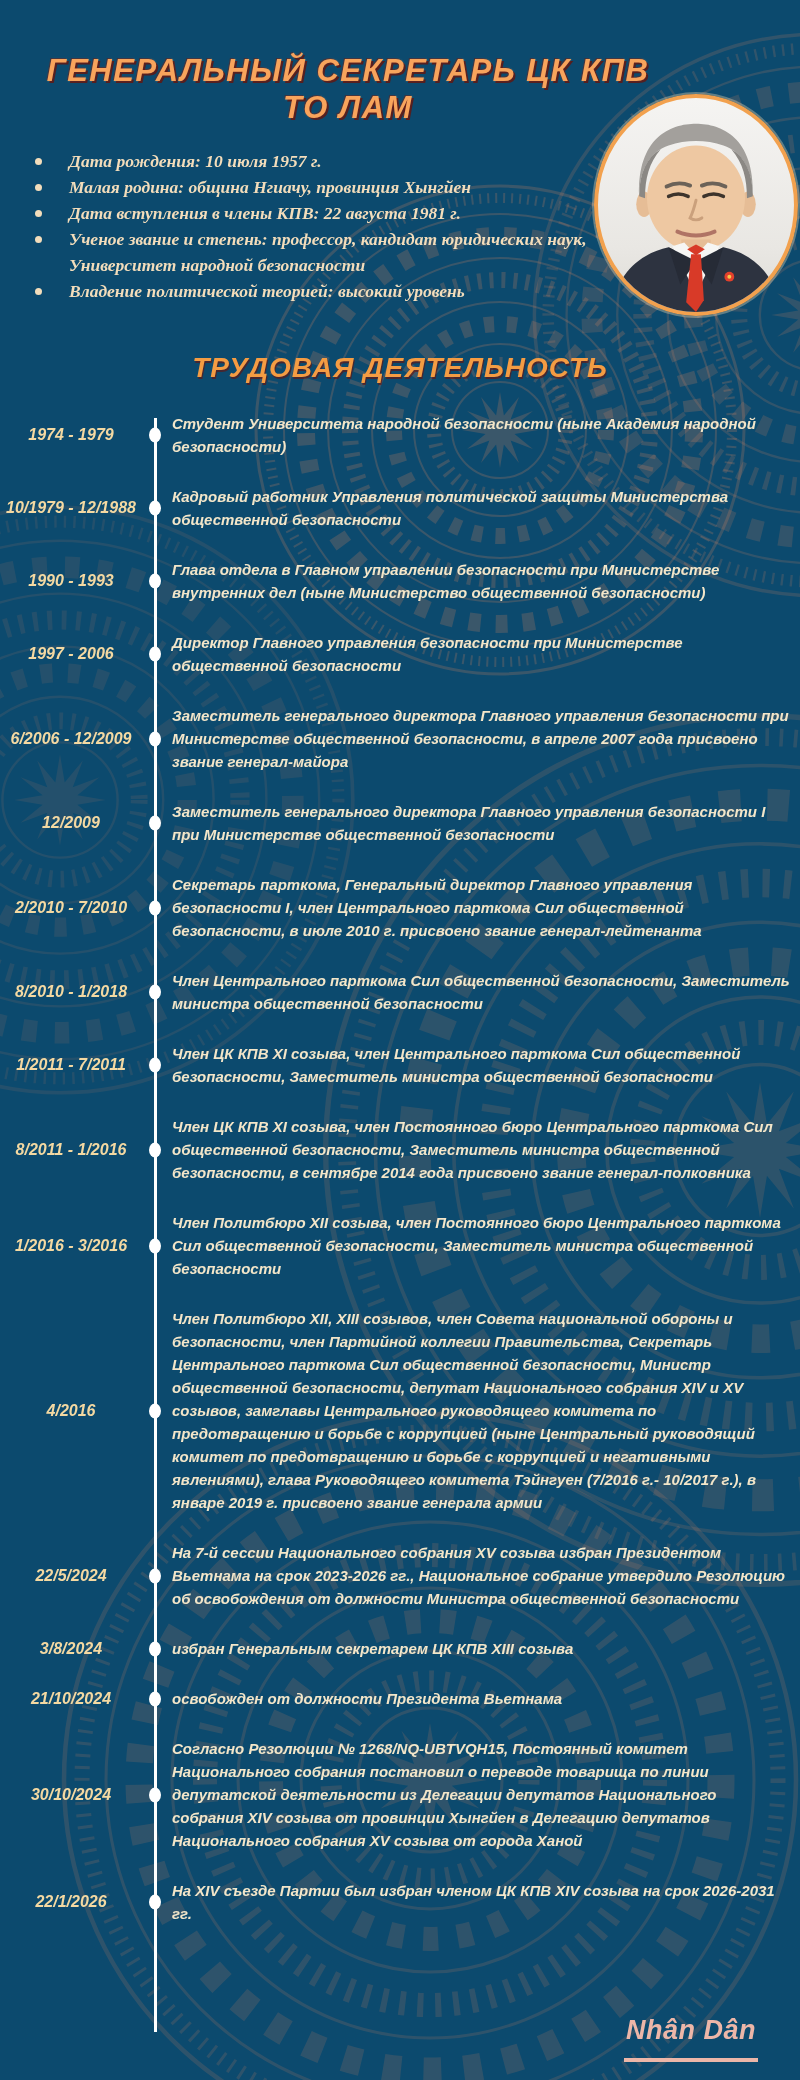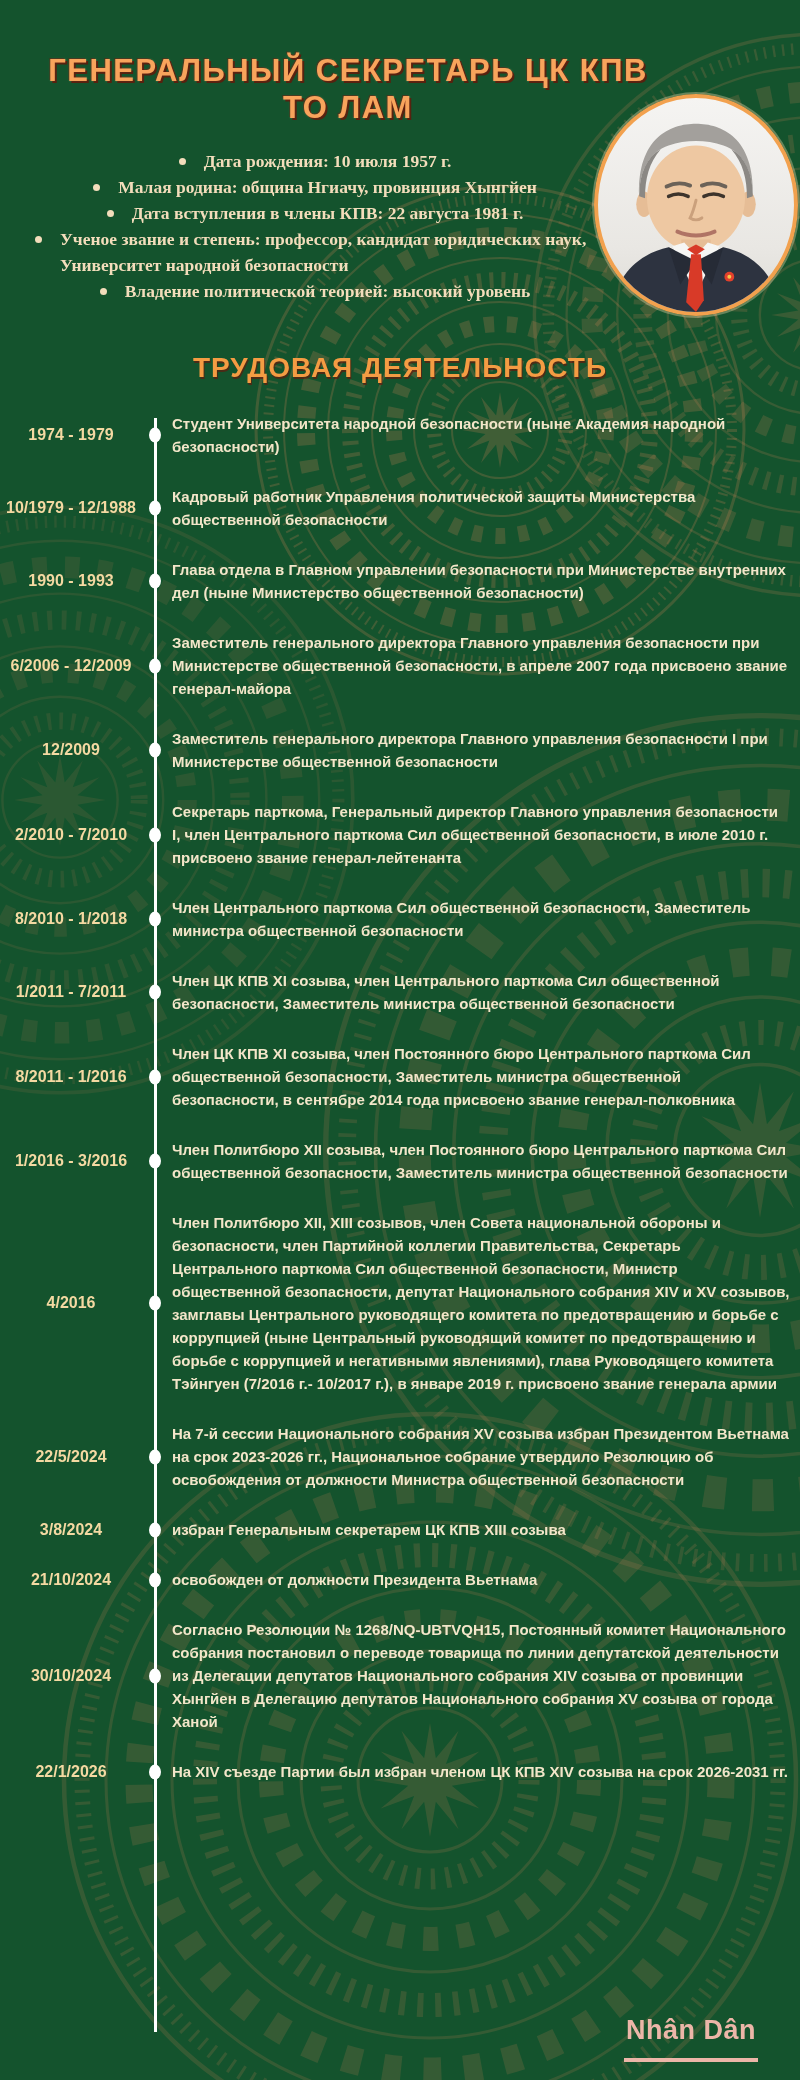--- a/index.html
+++ b/index.html
@@ -1,22 +1,23 @@
 <!DOCTYPE html>
 <html><head>
 <meta charset="utf-8">
 <style>
   html,body{margin:0;padding:0;background:#7c1510;}
   .page{
     position:relative;
     width:800px;height:2080px;
     margin:0 auto;
-    background:#14532d;
+    background:#0c4a6e;
     overflow:hidden;
     font-family:"Liberation Sans",sans-serif;
+    font-style:italic;
   }
   .watermark{position:absolute;inset:0;pointer-events:none;}
 
   
   .title{
     position:absolute;left:0;top:52px;width:696px;
     text-align:center;
     color:#F8A45C;
     font-weight:bold;
     font-size:31px;line-height:37px;
@@ -36,21 +37,21 @@
   .photo svg{display:block;width:100%;height:100%;}
 
   
   .bio{
     position:absolute;left:35px;top:148px;width:560px;
     margin:0;padding:0;list-style:none;
     font-family:"Liberation Serif",serif;
     font-weight:bold;font-size:17.5px;line-height:26px;
     color:#F3DDBB;
   }
-  .bio li{display:flex;gap:18px;justify-content:center;}
+  .bio li{display:flex;gap:27px;}
   .bdot{flex:none;width:7px;height:7px;border-radius:50%;background:#F3DDBB;margin-top:10px;}
 
   
   .section-title{
     position:absolute;left:0;top:352px;width:800px;
     text-align:center;
     color:#F49C43;font-weight:bold;font-size:28px;letter-spacing:1px;
     text-shadow:1px 2px 0 rgba(110,16,6,.6);
   }
 
@@ -176,20 +177,25 @@
           <div class="tdate">10/1979 - 12/1988</div>
           <div class="tdot"></div>
           <div class="ttext">Кадровый работник Управления политической защиты Министерства общественной безопасности</div>
         </div>
         <div class="trow">
           <div class="tdate">1990 - 1993</div>
           <div class="tdot"></div>
           <div class="ttext">Глава отдела в Главном управлении безопасности при Министерстве внутренних дел (ныне Министерство общественной безопасности)</div>
         </div>
         <div class="trow">
+          <div class="tdate">1997 - 2006</div>
+          <div class="tdot"></div>
+          <div class="ttext">Директор Главного управления безопасности при Министерстве общественной безопасности</div>
+        </div>
+        <div class="trow">
           <div class="tdate">6/2006 - 12/2009</div>
           <div class="tdot"></div>
           <div class="ttext">Заместитель генерального директора Главного управления безопасности при Министерстве общественной безопасности, в апреле 2007 года присвоено звание генерал-майора</div>
         </div>
         <div class="trow">
           <div class="tdate">12/2009</div>
           <div class="tdot"></div>
           <div class="ttext">Заместитель генерального директора Главного управления безопасности I при Министерстве общественной безопасности</div>
         </div>
         <div class="trow">

